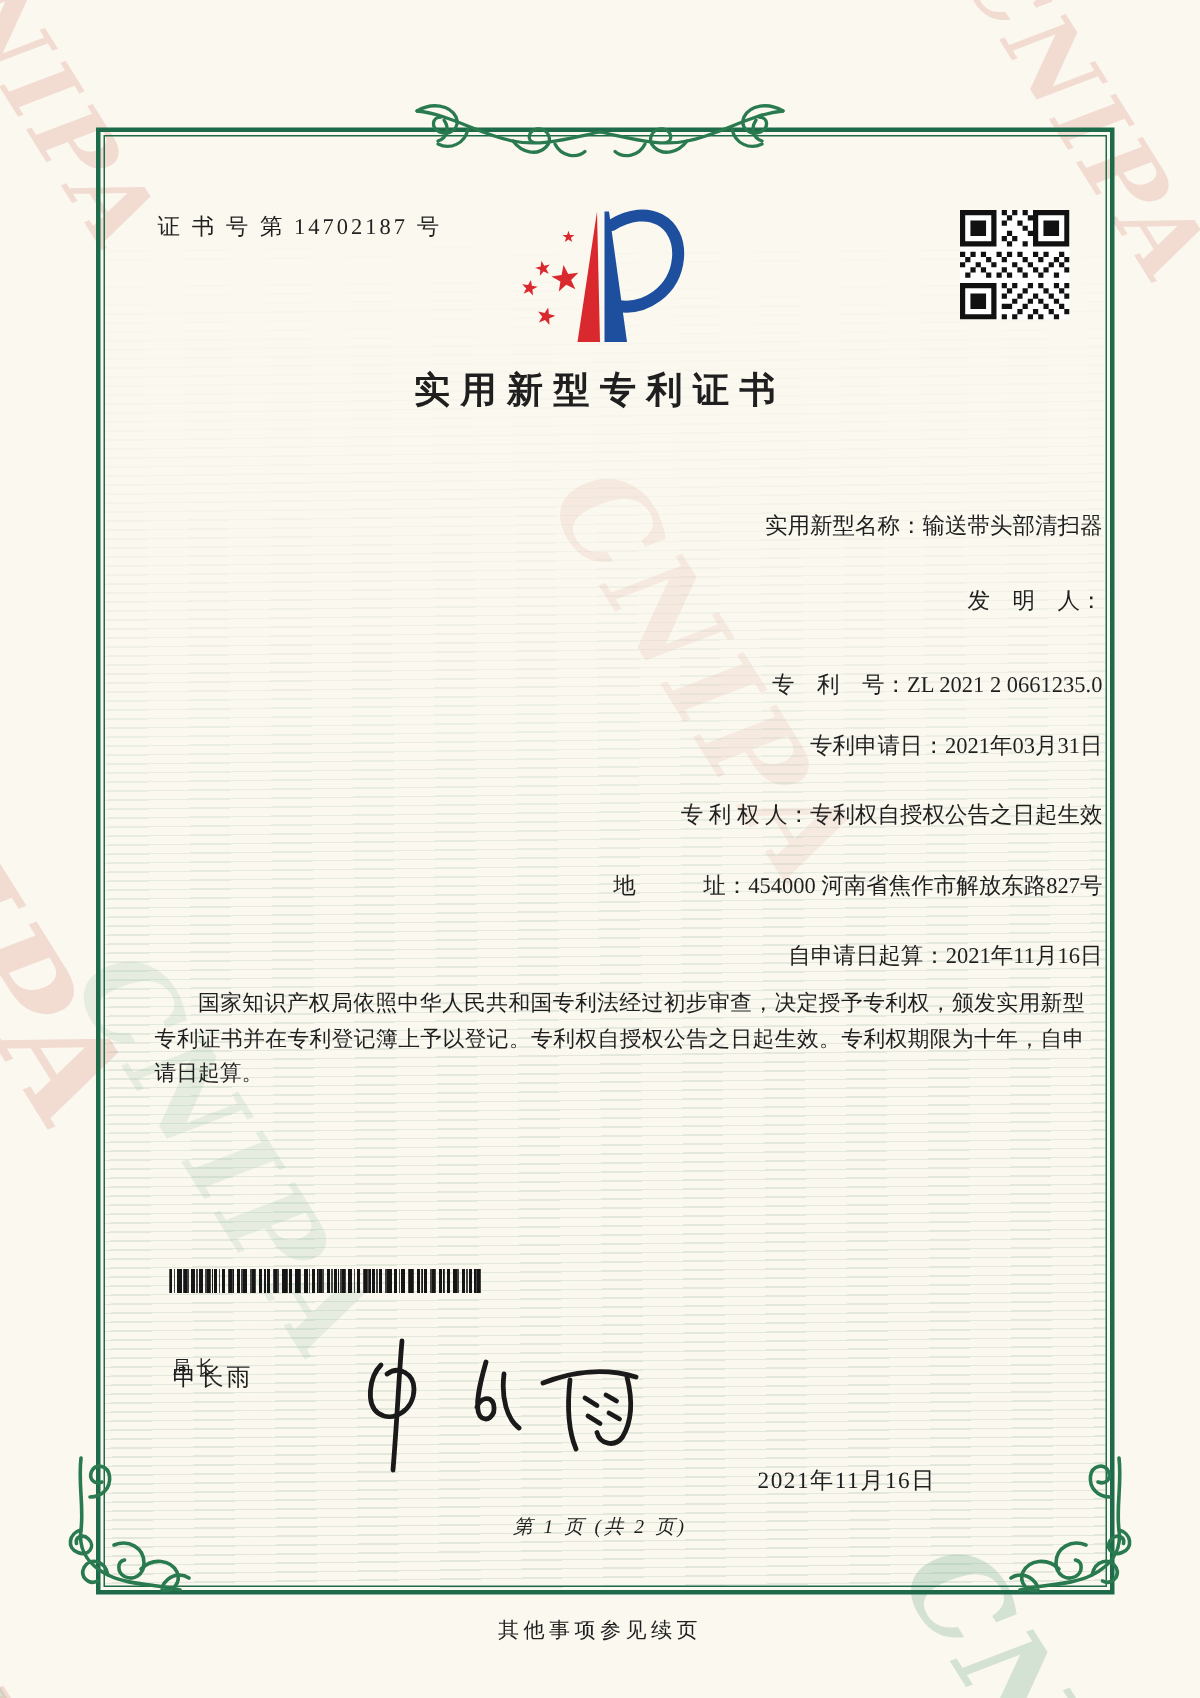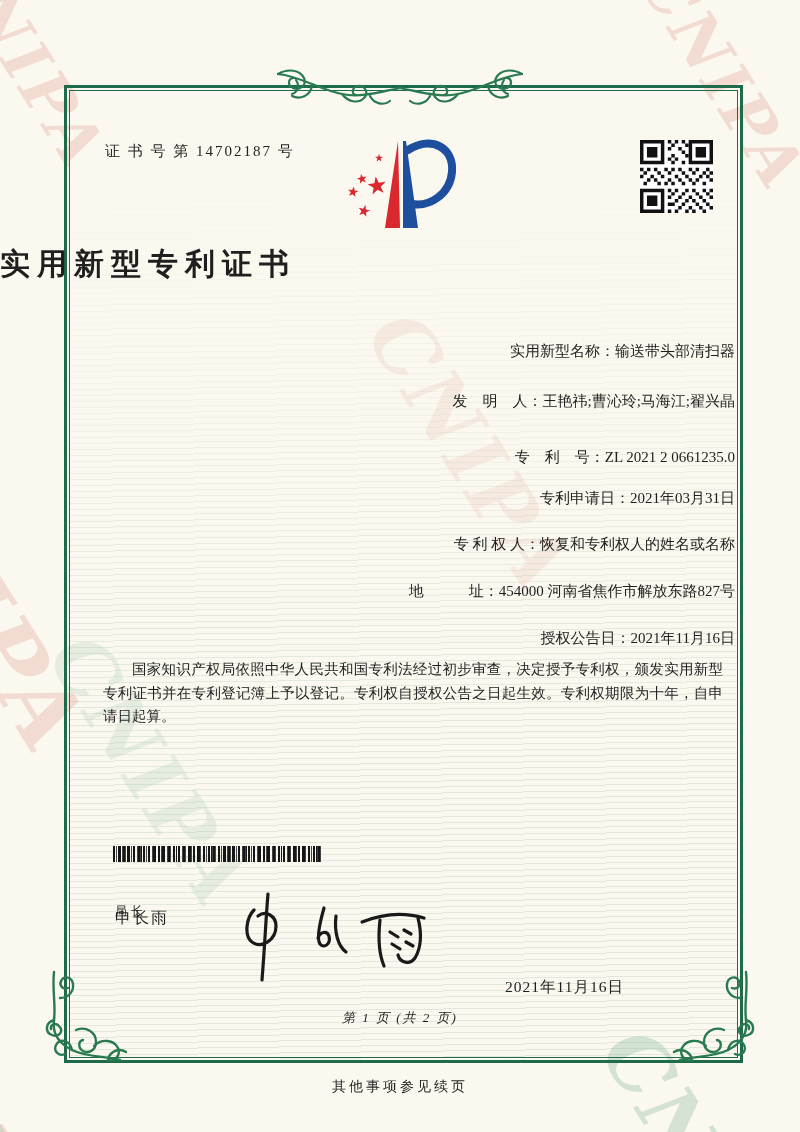--- a/index.html
+++ b/index.html
@@ -12,21 +12,21 @@
      mask-image:linear-gradient(180deg, transparent 0%, rgba(0,0,0,.15) 22%, rgba(0,0,0,.75) 55%, rgba(0,0,0,.85) 100%);}
   
   .frame{position:absolute;left:64px;top:85px;width:673px;height:972px;border:3px solid #1d6b4a;}
   .frame::after{content:"";position:absolute;inset:2px;border:1px solid #1d6b4a;}
   
   .wm{position:absolute;font-family:"DejaVu Serif",serif;font-style:italic;font-weight:bold;
       transform:rotate(58deg);transform-origin:left top;letter-spacing:4px;pointer-events:none;white-space:nowrap;}
   .wm.pink{color:rgba(228,173,162,.38);}
   .wm.green{color:rgba(156,196,170,.42);}
   .certno{position:absolute;left:105px;top:142px;font-size:15px;letter-spacing:2px;}
-  .title{position:absolute;left:0;top:244px;width:100%;font-size:30px;
+  .title{position:absolute;left:0;top:244px;width:100%;text-align:center;font-size:24px;
          font-weight:bold;letter-spacing:7px;}
   .row{position:absolute;left:105px;width:630px;font-size:15px;line-height:1.5;text-align:right;}
   .lbl{display:inline-block;width:148px;vertical-align:top;}
   .val{display:inline-block;vertical-align:top;max-width:470px;}
   .pair2{position:absolute;left:350px;top:0;}
   .pair2 .lbl{width:100px;}
   .paras{position:absolute;left:103px;top:658px;width:620px;font-size:14.5px;line-height:23.5px;
          text-align:justify;}
   .paras p{margin:0;text-indent:2em;}
   .barcode{position:absolute;left:113px;top:846px;width:208px;height:16px;
@@ -118,36 +118,36 @@
     <path fill="#111" d="M2 2h3v3H2zM16 2h3v3h-3zM2 16h3v3H2z"></path>
     <path fill="#111" d="M8 0h1v1h-1zM10 0h1v1h-1zM12 0h1v1h-1zM9 1h1v1h-1zM13 1h1v1h-1zM8 2h1v1h-1zM11 2h1v1h-1zM12 3h1v1h-1zM9 4h1v1h-1zM13 4h1v1h-1zM8 5h1v1h-1zM10 5h1v1h-1zM9 6h1v1h-1zM12 6h1v1h-1zM0 8h1v1H0zM2 8h1v1H2zM4 8h1v1H4zM7 8h1v1H7zM9 8h1v1H9zM11 8h1v1h-1zM14 8h1v1h-1zM16 8h1v1h-1zM19 8h1v1h-1zM1 9h1v1H1zM5 9h1v1H5zM8 9h1v1H8zM12 9h1v1h-1zM15 9h1v1h-1zM18 9h1v1h-1zM20 9h1v1h-1zM0 10h1v1H0zM3 10h1v1H3zM6 10h1v1H6zM10 10h1v1h-1zM13 10h1v1h-1zM17 10h1v1h-1zM19 10h1v1h-1zM2 11h1v1H2zM4 11h1v1H4zM8 11h1v1H8zM11 11h1v1h-1zM14 11h1v1h-1zM16 11h1v1h-1zM20 11h1v1h-1zM1 12h1v1H1zM5 12h1v1H5zM7 12h1v1H7zM9 12h1v1H9zM12 12h1v1h-1zM15 12h1v1h-1zM18 12h1v1h-1zM8 14h1v1H8zM10 14h1v1h-1zM13 14h1v1h-1zM15 14h1v1h-1zM18 14h1v1h-1zM20 14h1v1h-1zM9 15h1v1H9zM12 15h1v1h-1zM16 15h1v1h-1zM19 15h1v1h-1zM8 16h1v1H8zM11 16h1v1h-1zM14 16h1v1h-1zM17 16h1v1h-1zM20 16h1v1h-1zM10 17h1v1h-1zM13 17h1v1h-1zM15 17h1v1h-1zM18 17h1v1h-1zM8 18h2v1H8zM12 18h1v1h-1zM16 18h1v1h-1zM19 18h1v1h-1zM11 19h1v1h-1zM14 19h1v1h-1zM17 19h1v1h-1zM20 19h1v1h-1zM8 20h1v1H8zM10 20h1v1h-1zM13 20h1v1h-1zM15 20h1v1h-1zM18 20h1v1h-1z"></path>
   </svg>
 
   <div class="title">实用新型专利证书</div>
 
   <div class="row" style="top:340px">
     <span class="lbl">实用新型名称：</span><span class="val">输送带头部清扫器</span>
   </div>
   <div class="row" style="top:390px">
-    <span class="lbl">发　明　人：</span><span class="val"><div>王艳祎;曹沁玲;马海江;翟兴晶</div></span>
+    <span class="lbl">发　明　人：</span><span class="val"></span>
   </div>
   <div class="row" style="top:446px">
     <span class="lbl">专　利　号：</span><span class="val">ZL 2021 2 0661235.0</span>
   </div>
   <div class="row" style="top:487px">
     <span class="lbl">专利申请日：</span><span class="val">2021年03月31日</span>
   </div>
   <div class="row" style="top:533px">
-    <span class="lbl">专 利 权 人：</span><span class="val">恢复和专利权人的姓名或名称</span>
+    <span class="lbl">专 利 权 人：</span><span class="val">专利权自授权公告之日起生效</span>
   </div>
   <div class="row" style="top:580px">
     <span class="lbl">地　　　址：</span><span class="val">454000 河南省焦作市解放东路827号</span>
   </div>
   <div class="row" style="top:627px">
-    <span class="lbl">授权公告日：</span><span class="val">2021年11月16日</span>
+    <span class="lbl">自申请日起算：</span><span class="val">2021年11月16日</span>
   </div>
 
   <div class="paras">
     <p>国家知识产权局依照中华人民共和国专利法经过初步审查，决定授予专利权，颁发实用新型专利证书并在专利登记簿上予以登记。专利权自授权公告之日起生效。专利权期限为十年，自申请日起算。</p>
   </div>
 
   <div class="barcode"></div>
 
   <div class="sig-role">局长</div>
   <div class="sig-name">申长雨</div>

